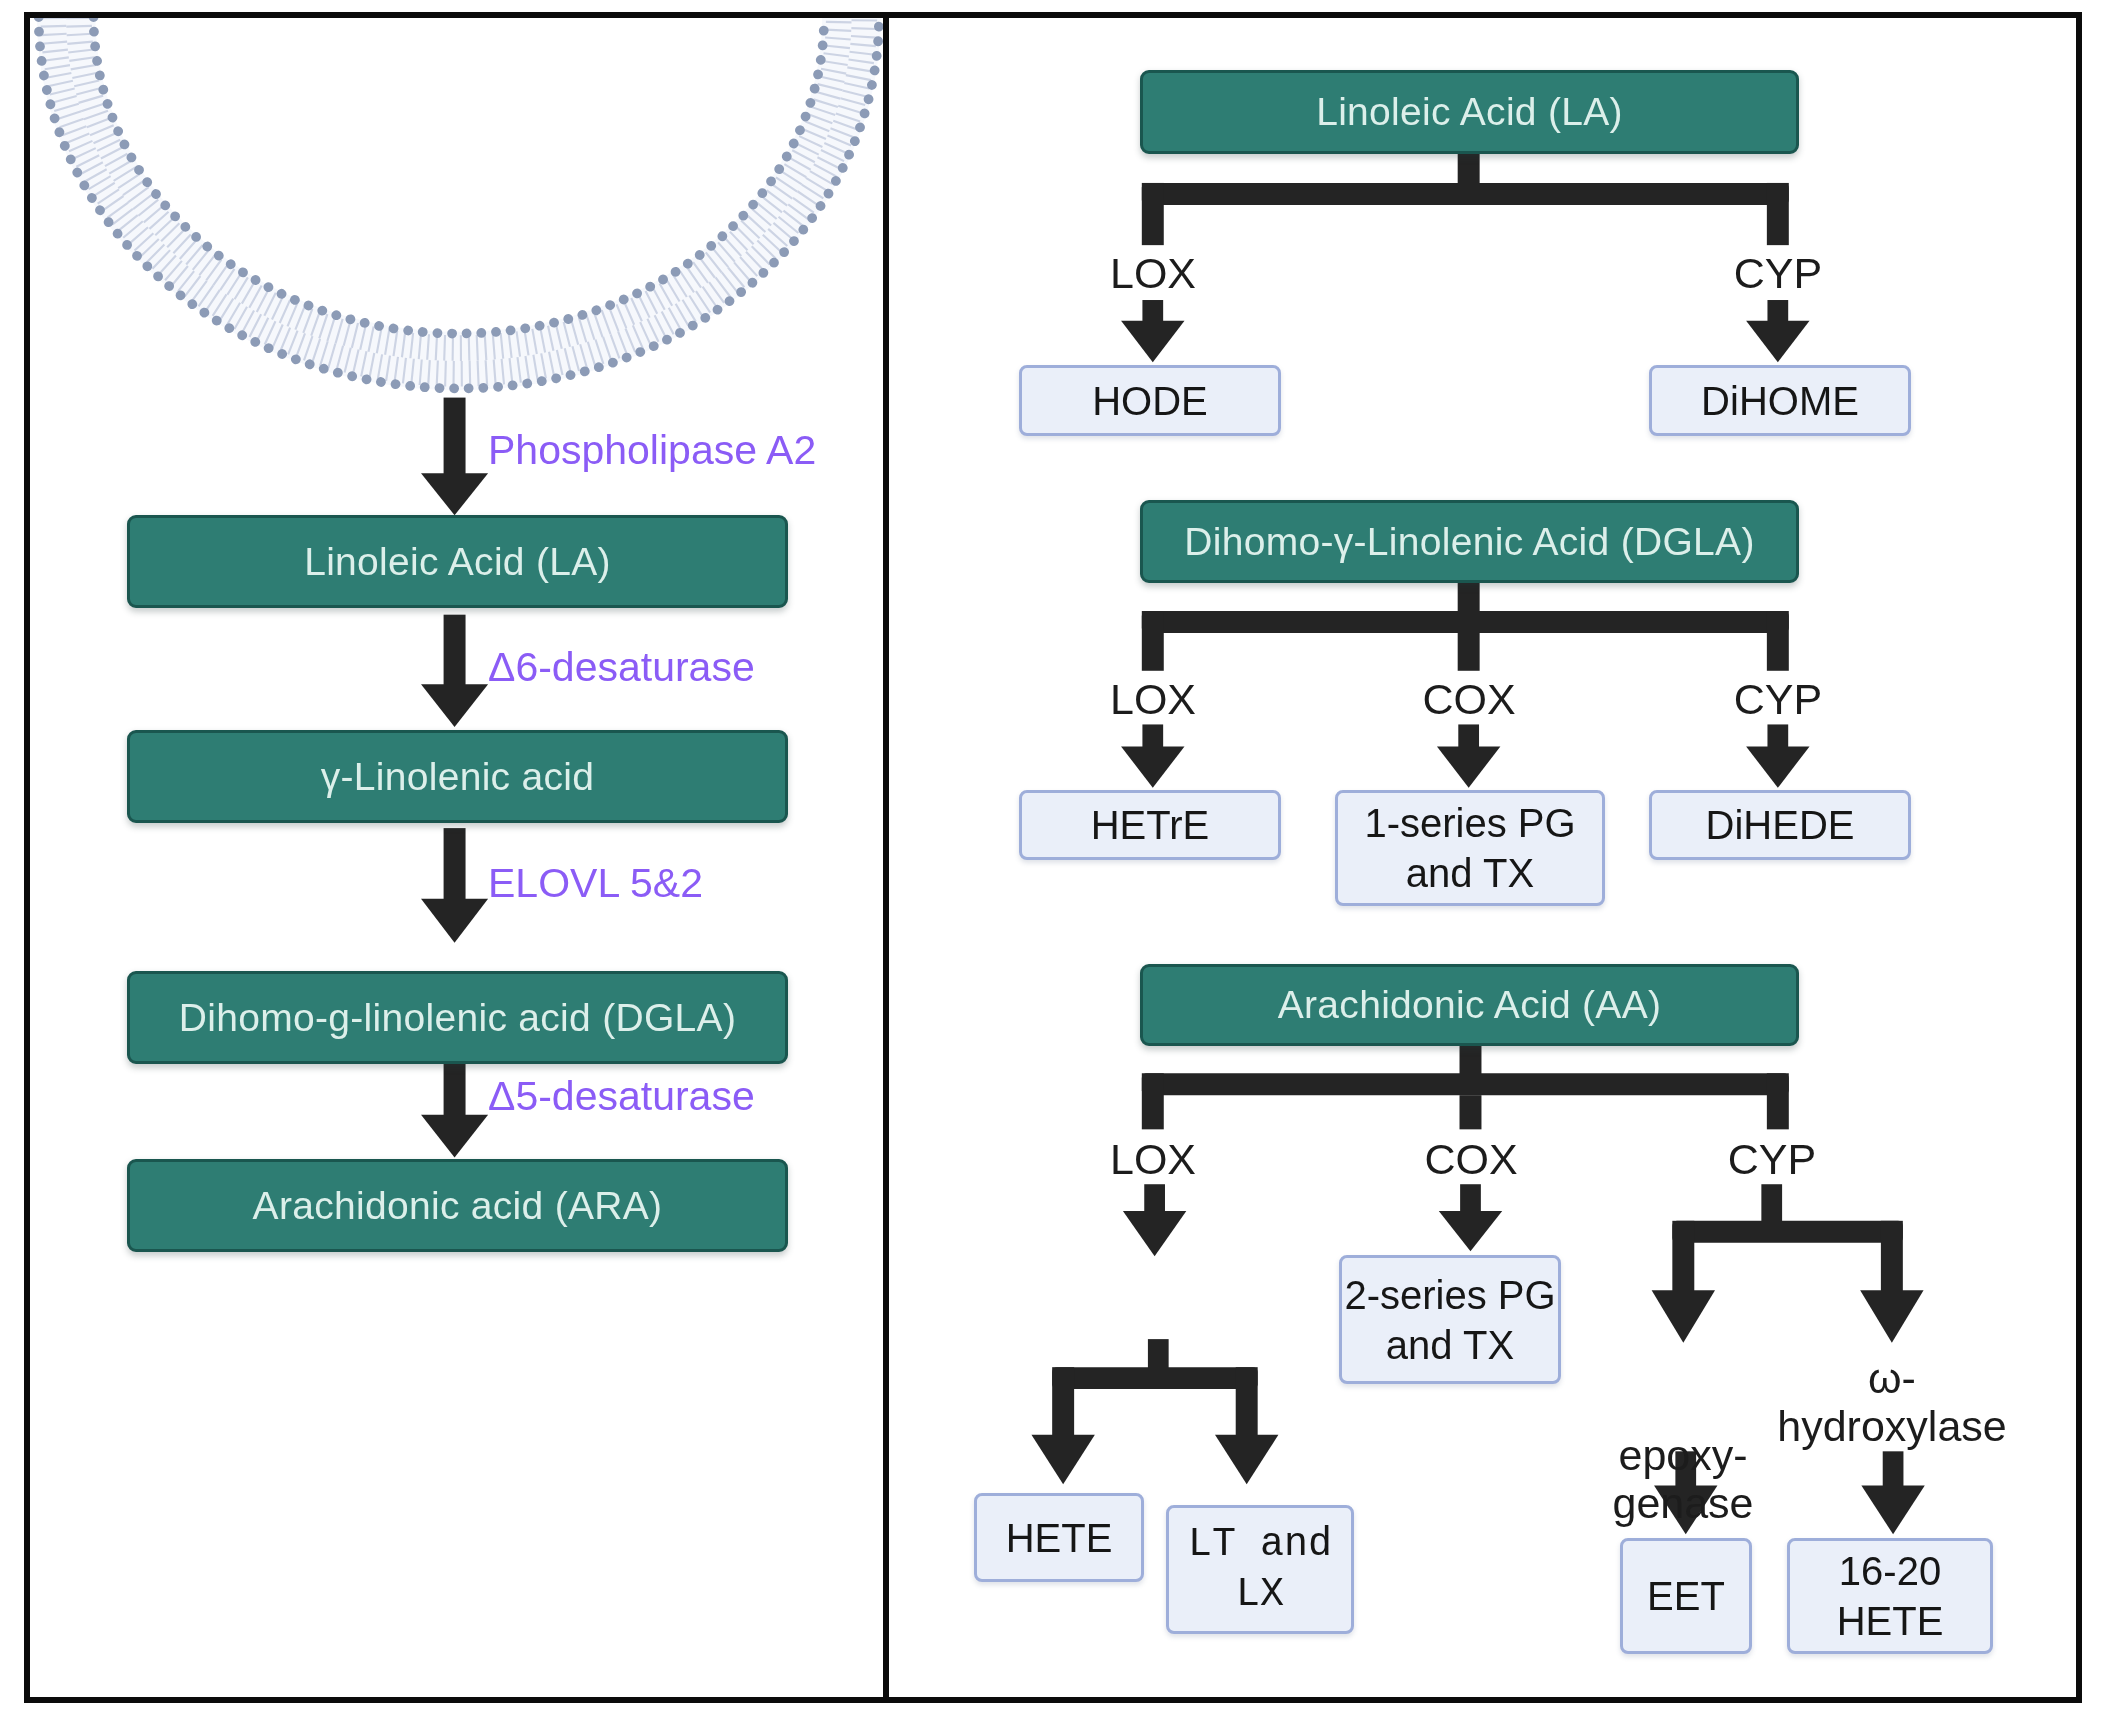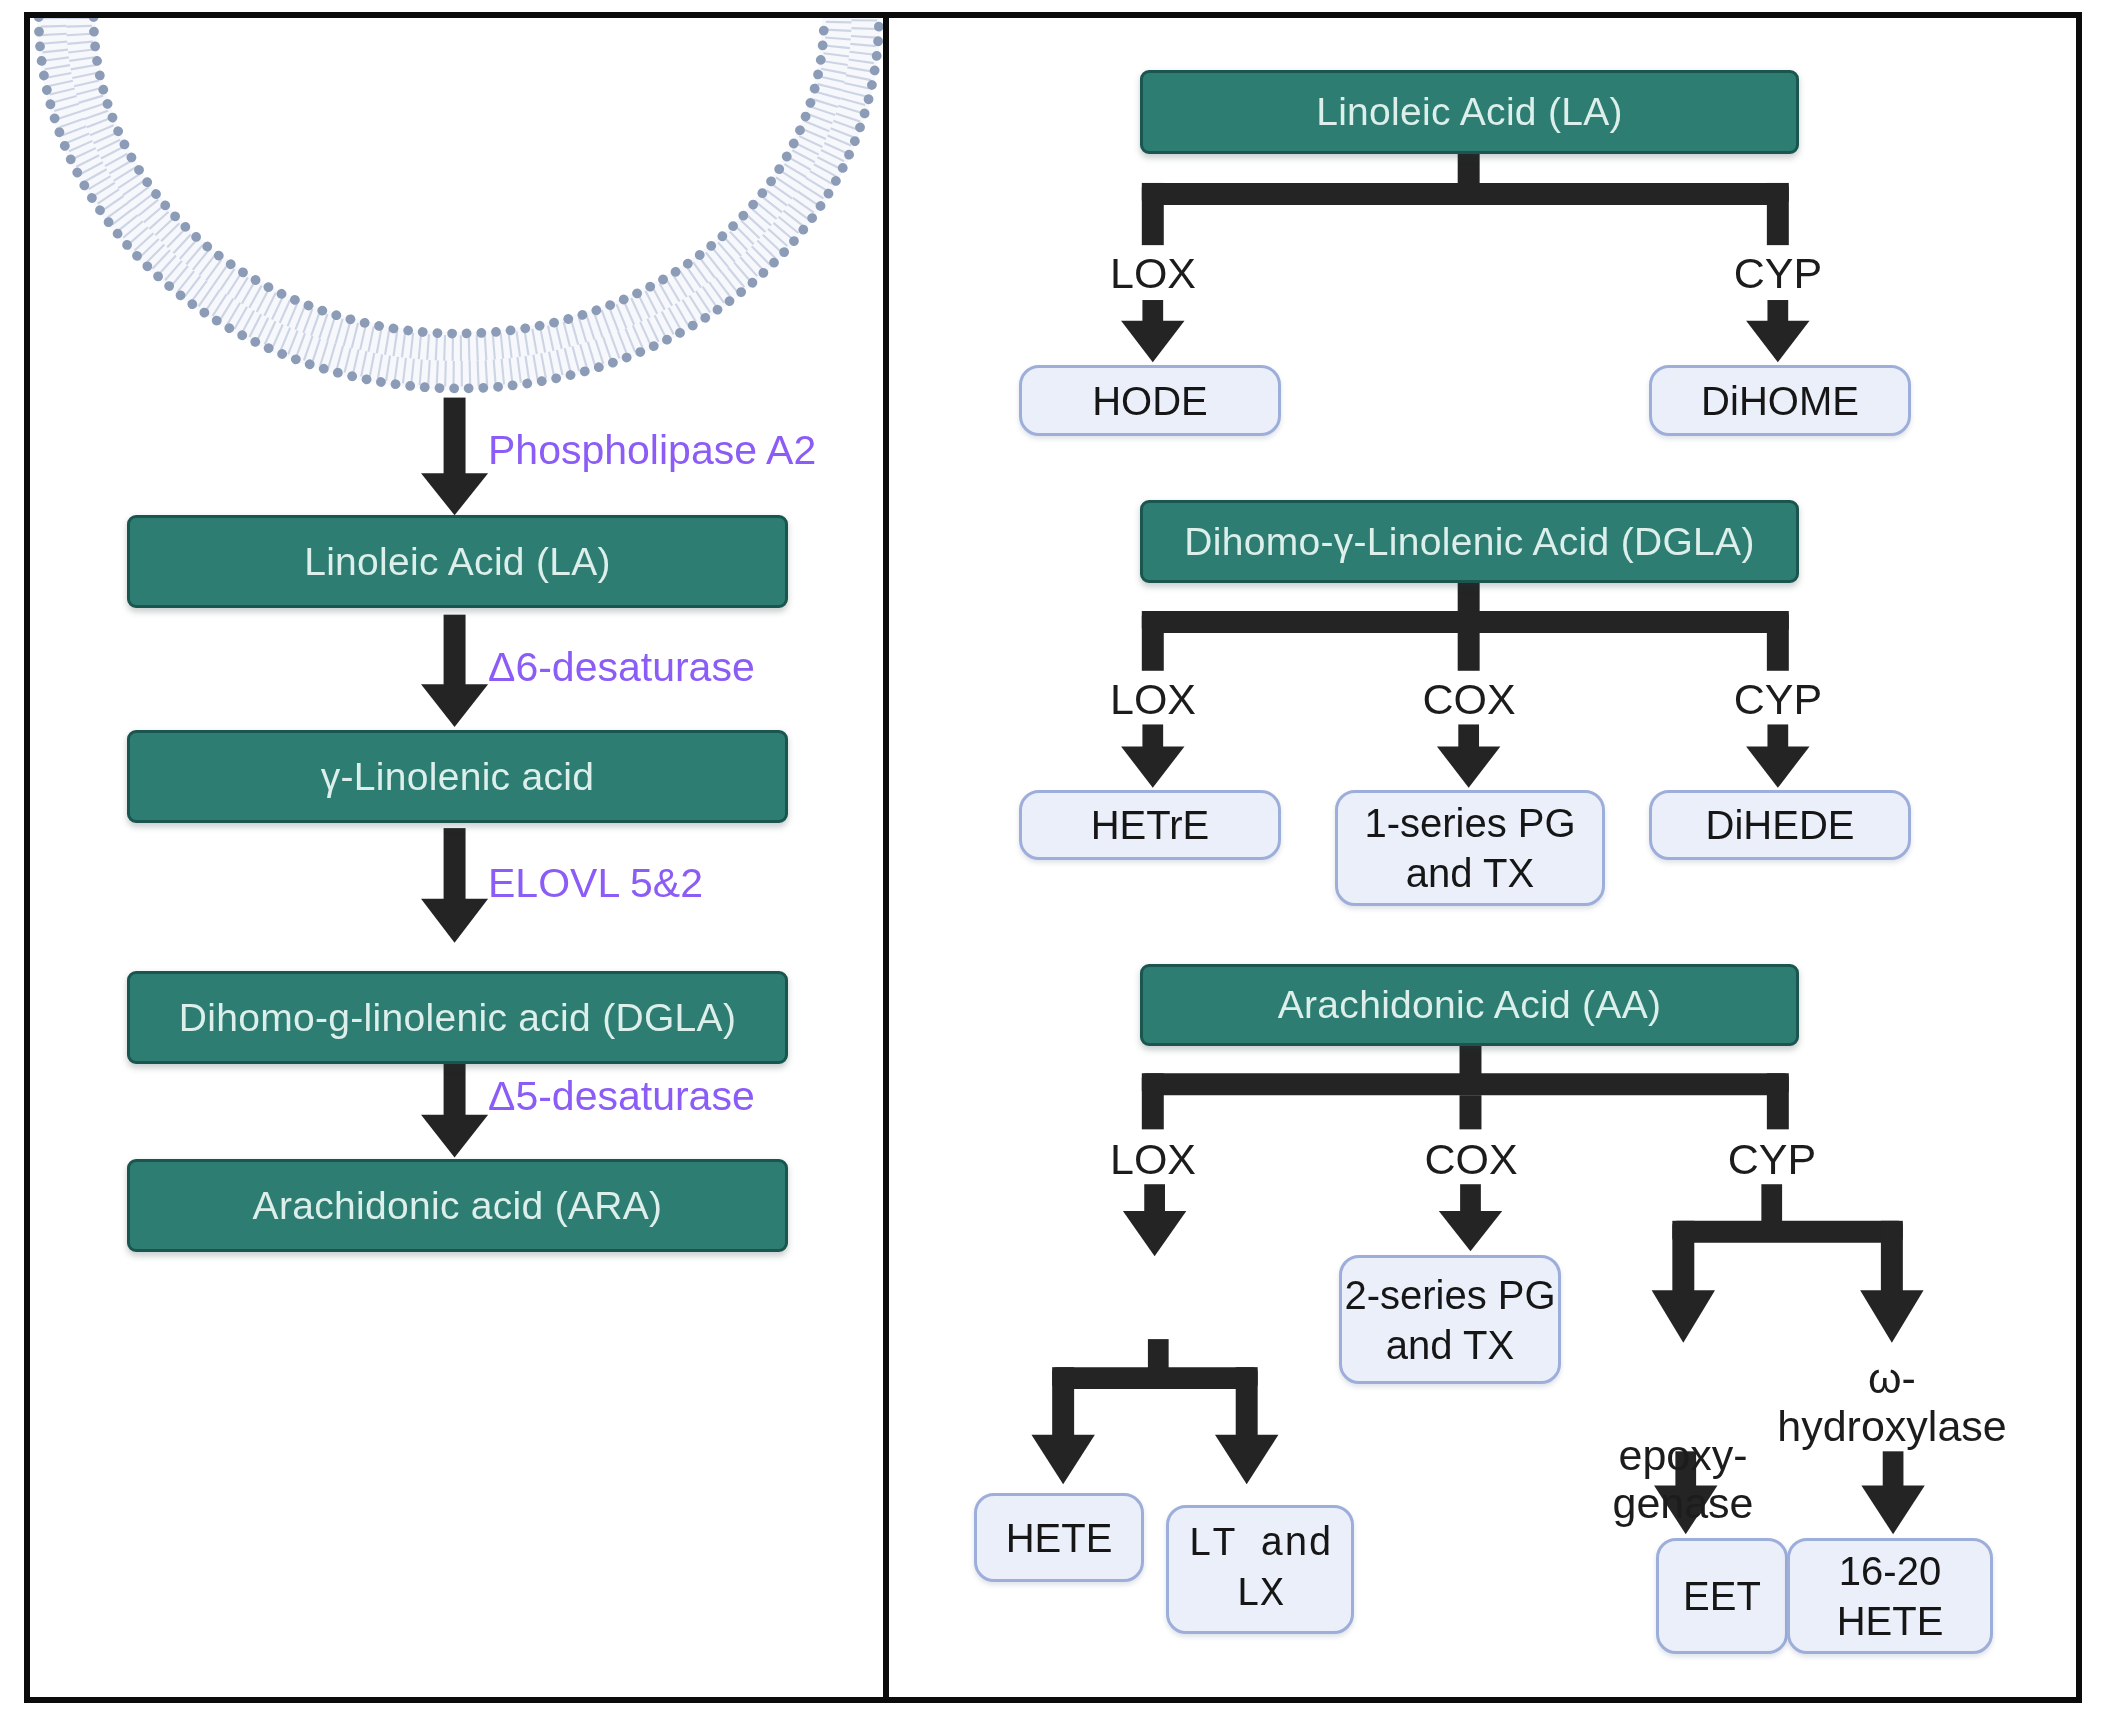--- a/index.html
+++ b/index.html
@@ -22,21 +22,21 @@
     border:3px solid var(--teal_box_border);
     border-radius:9px;color:var(--teal_box_text);
     display:flex;align-items:center;justify-content:center;
     font-size:39px;letter-spacing:0.3px;text-align:center;
     box-shadow:0 3.7px 6.1px rgba(40,60,60,.25);
   }
   .pb{
     position:absolute;box-sizing:border-box;
     background:var(--product_box_fill);
     border:3.7px solid var(--product_box_border);
-    border-radius:20px;color:#161616;
+    border-radius:8px;color:#161616;
     display:flex;align-items:center;justify-content:center;
     font-size:40px;text-align:center;line-height:1.25;white-space:pre-line;
     box-shadow:0 3px 4.9px rgba(80,95,130,.18);
   }
   .lbl{
     position:absolute;font-size:41px;color:#8b5cf6;line-height:1.1;white-space:nowrap;
   }
   .enz{
     position:absolute;transform:translateX(-50%);
     font-size:43px;color:#1c1c1c;text-align:center;line-height:1.12;white-space:pre-line;
@@ -175,18 +175,18 @@
 and TX</div>
 
   <div class="enz" style="left:1683px;top:1431px;">epoxy-
 genase</div>
   <div class="enz" style="left:1892px;top:1354px;">ω-
 hydroxylase</div>
 
   <div class="pb" style="left:974px;top:1493px;width:170px;height:89px;">HETE</div>
   <div class="pb" style="left:1166px;top:1505px;width:188px;height:129px;font-family:Liberation Mono, monospace;">LT and
 LX</div>
-  <div class="pb" style="left:1620px;top:1538px;width:132px;height:116px;margin-left:36px;">EET</div>
+  <div class="pb" style="left:1620px;top:1538px;width:132px;height:116px;">EET</div>
   <div class="pb" style="left:1787px;top:1538px;width:206px;height:116px;">16-20
 HETE</div>
 
 </div>
 
 
 </body></html>

